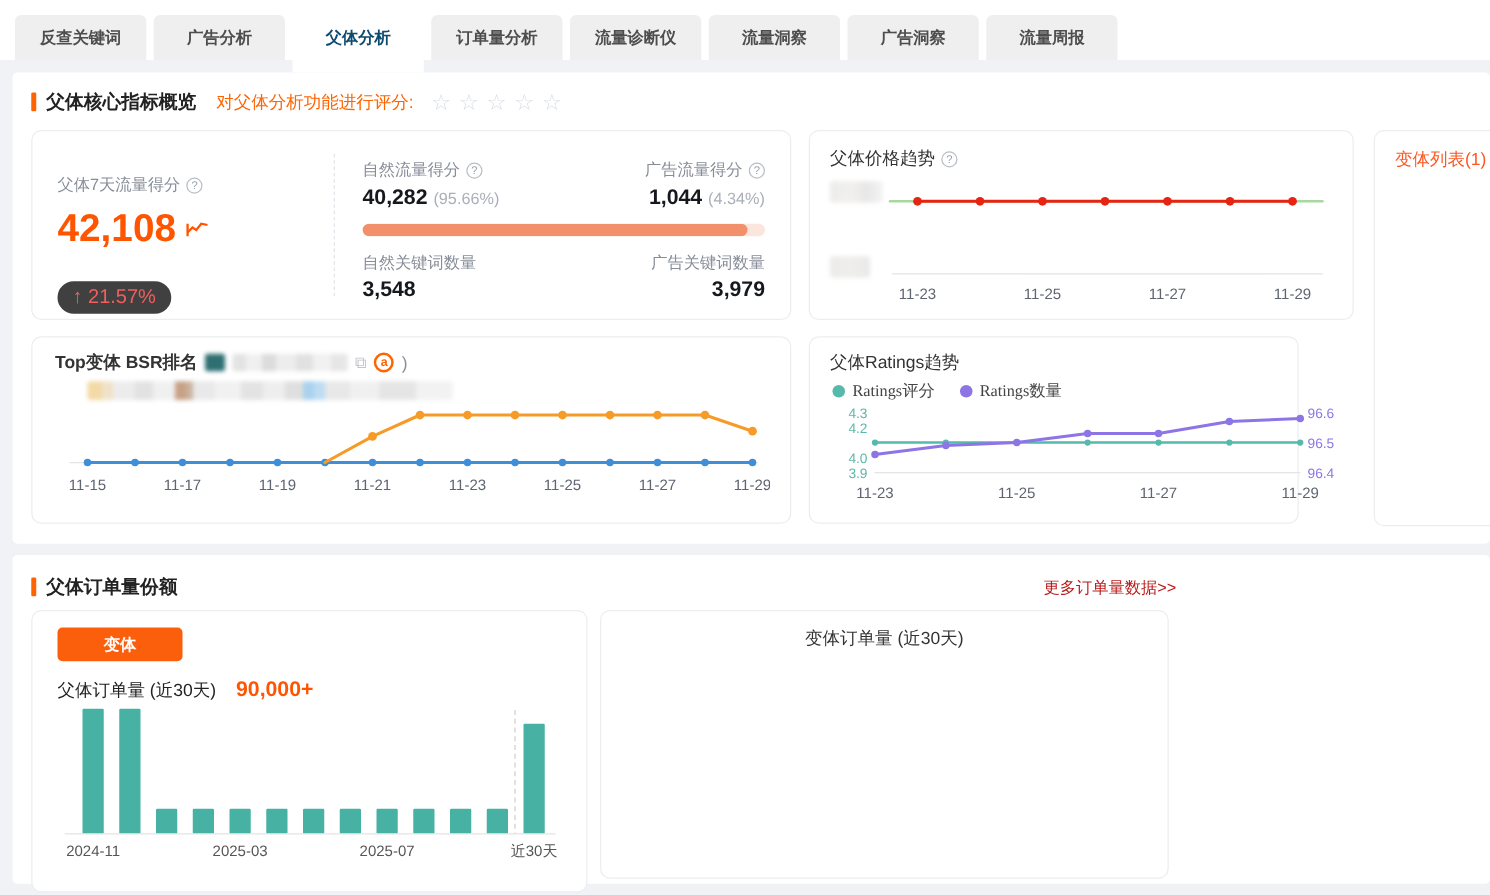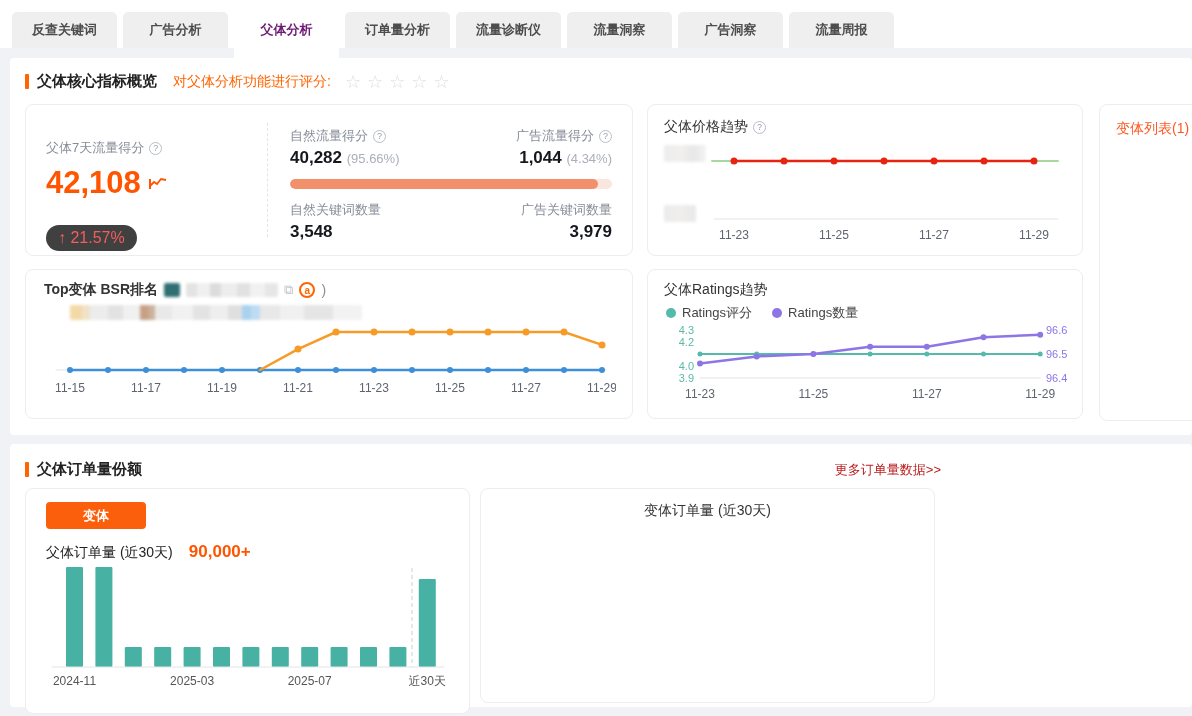--- a/index.html
+++ b/index.html
@@ -5,21 +5,21 @@
   * { margin:0; padding:0; box-sizing:border-box; }
   html,body { width:1192px; height:716px; overflow:hidden; }
   body { background:#f0f2f5; font-family:"Liberation Sans","DejaVu Sans",sans-serif; color:#333; }
 
   
   .topbar { background:#fff; padding:12px 0 0 12px; height:48px; }
   .tabs { display:flex; }
   .tab { width:105px; height:36px; display:flex; align-items:center; justify-content:center;
          background:#efefef; border-radius:5px 5px 0 0; margin-right:6px;
          font-size:13px; font-weight:700; color:#4d4d4d; cursor:pointer; position:relative; }
-  .tab.active { background:#fff; color:#701a75; }
+  .tab.active { background:#fff; color:#0c4a6e; }
   .tab.active::after { content:''; position:absolute; left:0; right:0; bottom:-10px; height:10px; background:#fff; }
   .gap10 { height:10px; }
 
   
   .panel { background:#fff; margin-left:10px; }
   .panel1 { padding:14px 0 14px 15px; border-radius:4px; }
   .panel2 { margin-top:9px; padding:16px 0 0 15px; height:263px; border-radius:4px; position:relative; }
 
   .sec-head { display:flex; align-items:center; }
   .sec-bar { width:4px; height:15px; background:#ff6400; border-radius:1px; margin-right:8px; }
@@ -73,22 +73,22 @@
   .asin-strip { width:92px; height:14px;
      background:linear-gradient(90deg,#e3e3e3 0 12%,#f0f0f0 12% 26%,#dcdcdc 26% 38%,#ededed 38% 55%,#e1e1e1 55% 70%,#f1f1f1 70% 86%,#e6e6e6 86% 100%); }
   .copy-icon { color:#c0c4cc; font-size:13px; font-weight:400; cursor:pointer; }
   .amz-icon { width:16px; height:16px; border:2px solid #ff6400; border-radius:50%; color:#ff6400;
               font-size:10px; font-weight:700; display:inline-flex; align-items:center; justify-content:center; }
   .paren { color:#8a8f99; font-weight:400; }
   .cat-strip { margin:6px 0 0 26px; width:292px; height:15px;
      background:linear-gradient(90deg,#f3d9a6 0 4%,#efe2c9 4% 7%,#ececec 7% 13%,#e2e2e2 13% 18%,#f0f0f0 18% 24%,#c7a186 24% 27%,#cbb39e 27% 29%,#e9e9e9 29% 35%,#f1f1f1 35% 42%,#e3e3e3 42% 48%,#eeeeee 48% 54%,#dfdfdf 54% 59%,#a9d2ee 59% 62%,#bddcf2 62% 65%,#e8e8e8 65% 72%,#f0f0f0 72% 80%,#e5e5e5 80% 90%,#f2f2f2 90% 100%); }
 
   
-  .cardE { width:436px; height:150px; padding:11px 16px; }
-  .legend { display:flex; align-items:center; gap:20px; margin:5px 0 0 2px; }
+  .cardE { width:392px; height:150px; padding:11px 16px; }
+  .legend { display:flex; align-items:center; gap:20px; margin:5px 0 0 2px;font-family:Liberation Serif, serif; }
   .leg-item { display:flex; align-items:center; gap:6px; font-size:13px; color:#444; }
   .dot { width:10px; height:10px; border-radius:50%; }
 
   
   .sec-head2 { display:flex; align-items:center; width:916px; }
   .more-link { margin-left:auto; color:#b91c1c; font-size:13px; cursor:pointer; }
   .cards-row2 { display:flex; gap:10px; margin-top:9px; }
 
   .cardF { width:445px; height:226px; padding:13px 20px; }
   .variant-btn { width:100px; height:27px; background:#fb5f0c; color:#fff; font-size:13px; font-weight:700;

